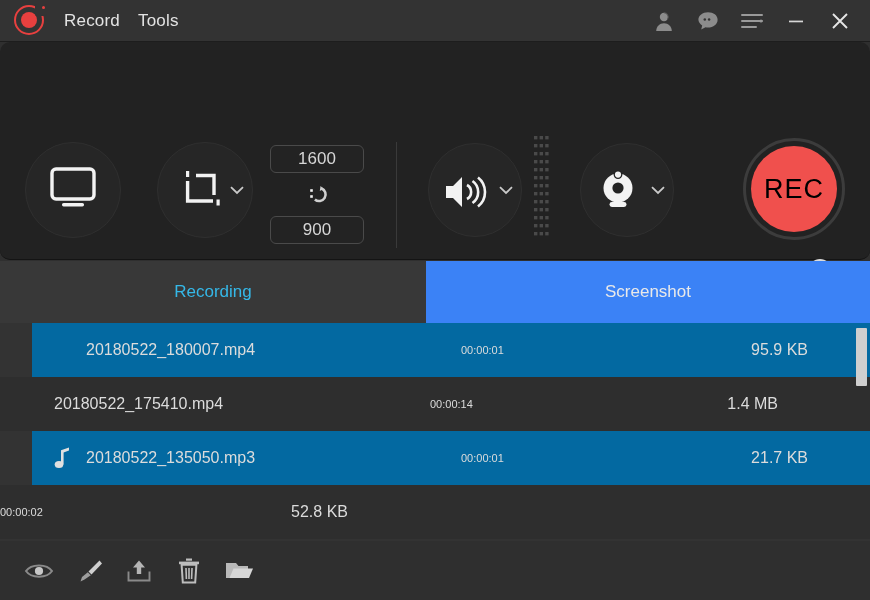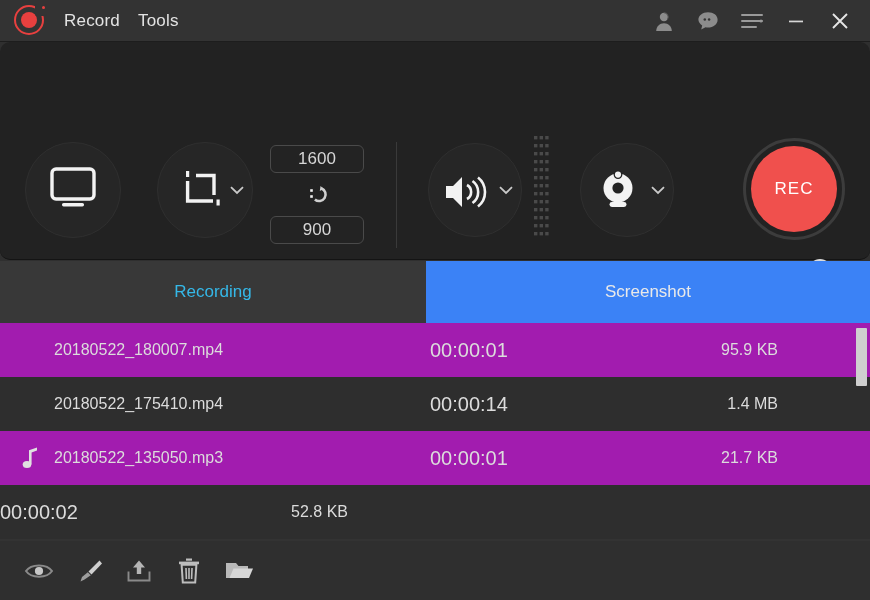--- a/index.html
+++ b/index.html
@@ -187,22 +187,22 @@
     justify-content: center;
     cursor: default;
   }
   .rec-inner {
     width: 86px; height: 86px;
     border-radius: 50%;
     background: #f0504d;
     display: flex;
     align-items: center;
     justify-content: center;
-    color: #ffffff;
-    font-size: 17px;
+    color: #000000;
+    font-size: 27px;
     letter-spacing: 1px;
   }
   .small-icon {
     position: absolute;
     width: 28px; height: 28px;
     display: flex;
     align-items: center;
     justify-content: center;
     cursor: default;
   }
@@ -246,40 +246,40 @@
     overflow: hidden;
   }
   .row {
     position: relative;
     height: 54px;
     display: flex;
     align-items: center;
     cursor: default;
   }
   .row.alt { background: #2e2e2e; }
-  .row.base { background: #a21caf; }
+  .row.base { background: #0369a1; margin-left: 32px; }
   .row .note {
     position: absolute;
     left: 22px;
     width: 18px;
     display: flex;
     align-items: center;
     justify-content: center;
   }
   .cell-name {
     width: 430px;
     padding-left: 54px;
     color: #dcdcdc;
     font-size: 16px;
     white-space: nowrap;
   }
   .cell-dur {
     width: 200px;
     color: #dcdcdc;
-    font-size: 20px;
+    font-size: 11px;
   }
   .cell-size {
     width: 210px;
     text-align: right;
     padding-right: 62px;
     color: #dcdcdc;
     font-size: 16px;
   }
 
   .scroll-track {

